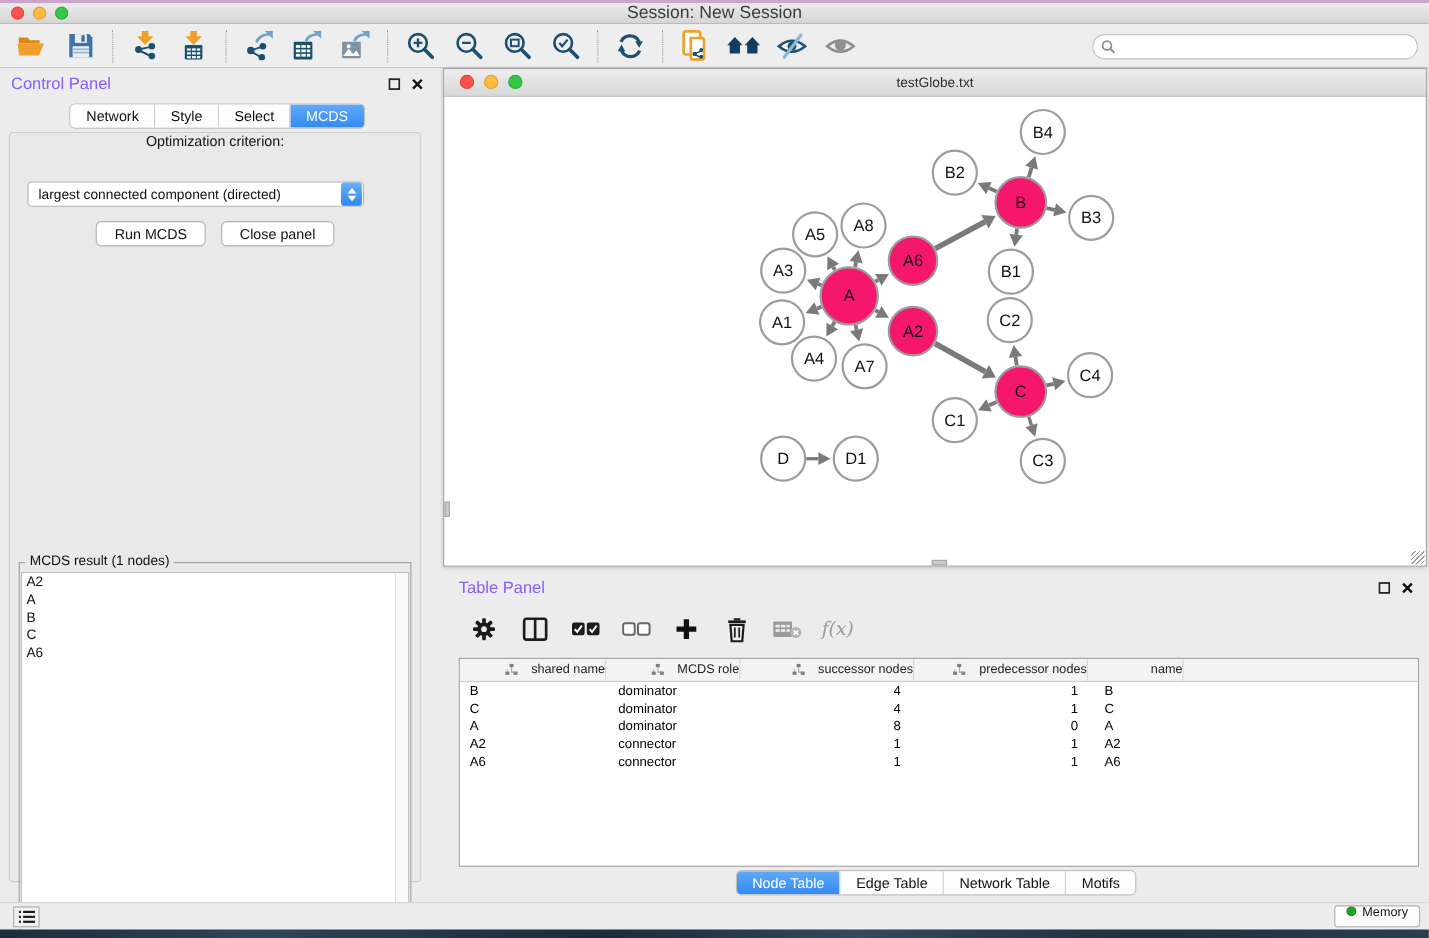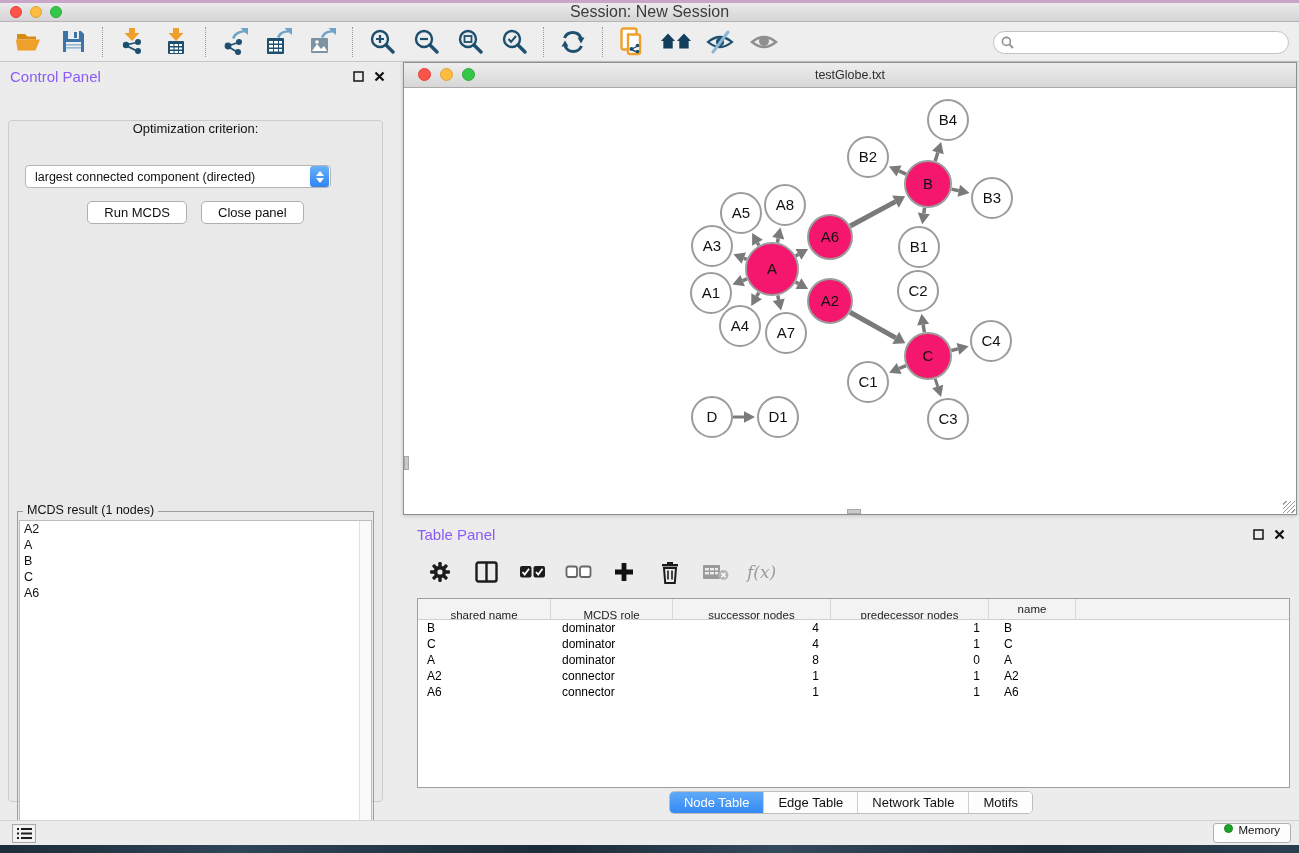--- a/index.html
+++ b/index.html
@@ -71,21 +71,21 @@
     background:repeating-linear-gradient(135deg,#fff 0 2px,#9a9a9a 2px 3px); }
   .scroll-mark-left { position:absolute; left:0; top:368px; width:5px; height:14px; background:#c9c9c9; border:1px solid #a8a8a8; }
   .scroll-mark-bottom { position:absolute; left:443px; bottom:0; width:14px; height:5px; background:#c9c9c9; border:1px solid #a8a8a8; }
 
   
   .table-panel { position:absolute; left:403px; top:520px; width:896px; height:300px; background:#ececec; }
   .tp-toolbar { position:absolute; left:12px; top:32px; width:872px; height:40px; display:flex; align-items:center; gap:16px; padding-left:10px; }
   .fx { font-family:"DejaVu Serif", serif; font-style:italic; font-size:17px; color:#9a9a9a; }
   .data-table { position:absolute; left:14px; top:78px; width:873px; height:190px; background:#fff; border:1px solid #9e9e9e; overflow:hidden; }
   .dt-header { display:grid; grid-template-columns:133px 122px 158px 158px 87px 1fr; background:#f3f3f3; border-bottom:1px solid #cfcfcf; height:21px; }
-  .dt-hcell { display:flex; align-items:center; justify-content:center; gap:12px; font-size:11.5px; color:#222; border-right:1px solid #d8d8d8; overflow:hidden; white-space:nowrap;flex-direction:column; }
+  .dt-hcell { display:flex; align-items:center; justify-content:flex-end; gap:12px; font-size:11.5px; color:#222; border-right:1px solid #d8d8d8; overflow:hidden; white-space:nowrap; }
   .dt-hcell:last-child { border-right:none; }
   .dt-row { display:grid; grid-template-columns:133px 122px 158px 158px 87px 1fr; height:16px; }
   .dt-cell { font-size:12px; color:#000; line-height:16px; white-space:nowrap; overflow:hidden; }
   .dt-cell.c0 { padding-left:9px; }
   .dt-cell.c1 { padding-left:11px; }
   .dt-cell.c2 { text-align:right; padding-right:12px; }
   .dt-cell.c3 { text-align:right; padding-right:9px; }
   .dt-cell.c4 { padding-left:15px; }
   .tp-tabs { position:absolute; left:0; bottom:6px; width:100%; display:flex; justify-content:center; }
 
@@ -295,20 +295,28 @@
   <div class="panel-header">
     <span class="ph-title">Control Panel</span>
     <span class="ph-icons">
       <svg width="11" height="11" viewBox="0 0 11 11">
           <rect x="1" y="1" width="9" height="9" fill="none" stroke="#222" stroke-width="1.6"></rect>
         </svg>
       <svg width="11" height="11" viewBox="0 0 11 11">
           <path d="M1.5 1.5 L9.5 9.5 M9.5 1.5 L1.5 9.5" stroke="#111" stroke-width="2.2"></path>
         </svg>
     </span>
+  </div>
+  <div class="ctab-row">
+    <div class="seg" id="cp-tabs">
+        <span class="seg-btn">Network</span>
+        <span class="seg-btn">Style</span>
+        <span class="seg-btn">Select</span>
+        <span class="seg-btn active">MCDS</span>
+      </div>
   </div>
   <div class="cp-inner">
     <div class="opt-label">Optimization criterion:</div>
     <div class="dropdown">
       <span class="dd-text">largest connected component (directed)</span>
       <span class="dd-stepper">
           <span class="tri-up"></span>
           <span class="tri-down"></span>
         </span>
     </div>

